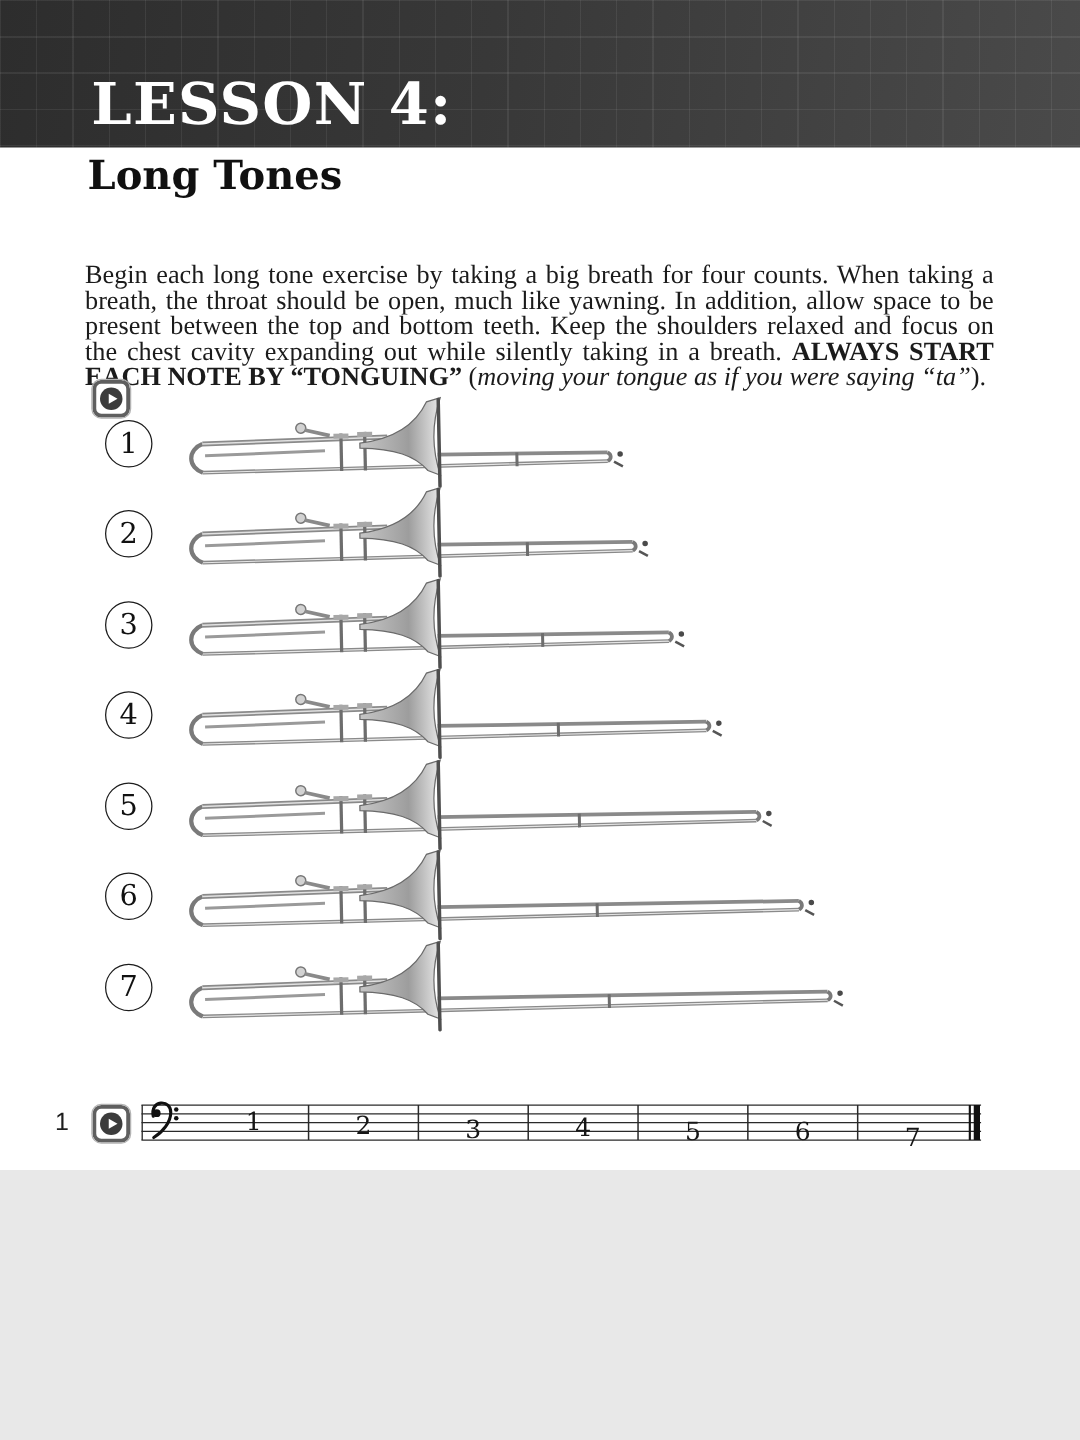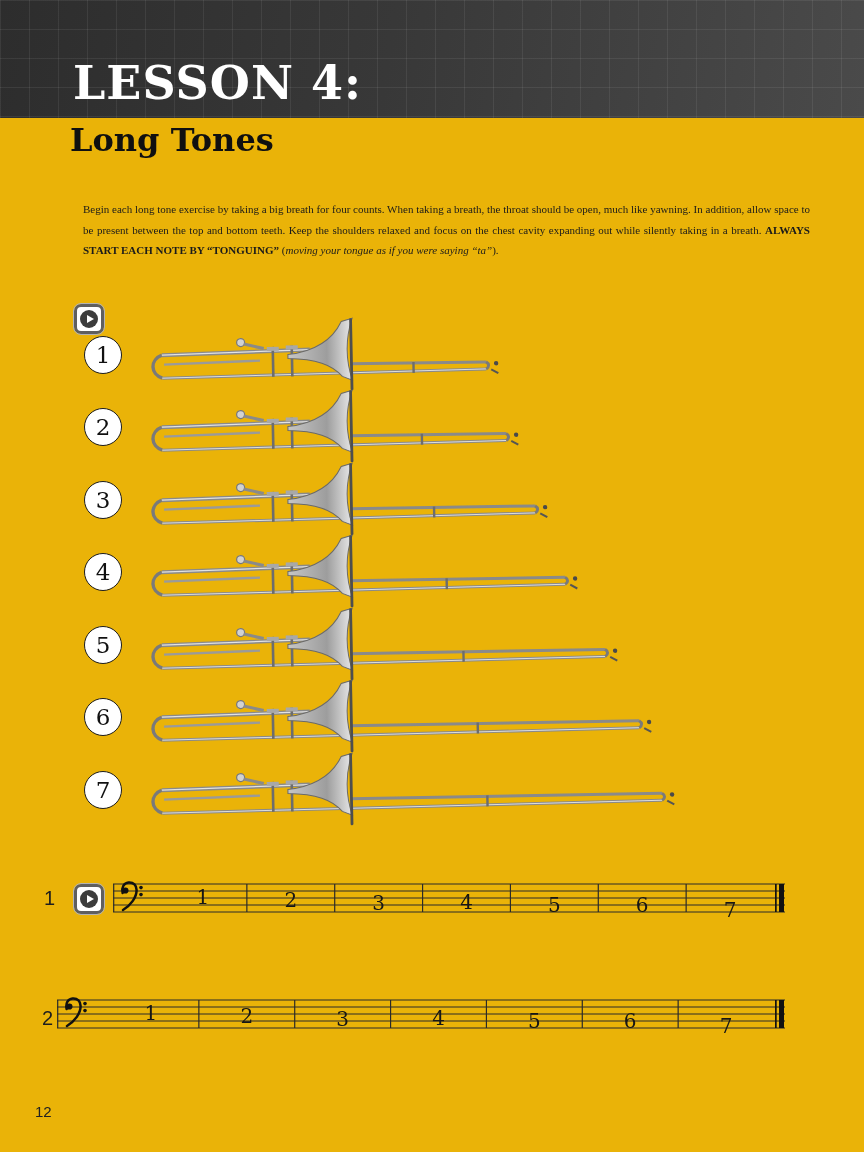--- a/index.html
+++ b/index.html
@@ -1,29 +1,29 @@
 <!DOCTYPE html>
 <html><head>
 <meta charset="utf-8">
 <style>
   html,body{margin:0;padding:0;background:#e8e8e8;}
-  .page{position:relative;width:864px;height:1152px;background:#eab308;overflow:hidden;
+  .page{position:relative;width:864px;height:936px;background:#ffffff;overflow:hidden;
         font-family:"Liberation Serif","DejaVu Serif",serif;color:#1b1b1b;}
   
   .band{position:absolute;left:0;top:0;width:864px;height:118px;
         background:
           repeating-linear-gradient(to right, rgba(255,255,255,.07) 0 1px, transparent 1px 29px),
           repeating-linear-gradient(to bottom, rgba(255,255,255,.07) 0 1px, transparent 1px 29px),
           linear-gradient(100deg,#2d2d2d 0%,#383838 45%,#4a4a4a 100%);}
   .lesson{position:absolute;left:73px;top:60px;font-family:"DejaVu Serif",serif;font-weight:800;
           font-size:46px;letter-spacing:1px;color:#ffffff;line-height:1;}
   .subtitle{position:absolute;left:70px;top:124px;font-family:"DejaVu Serif",serif;font-weight:700;
           font-size:32px;color:#101010;line-height:1;}
   
-  .para{position:absolute;left:83px;width:727px;font-size:11px;line-height:20.6px;
+  .para{position:absolute;left:68px;width:727px;font-size:21px;line-height:20.6px;
         text-align:justify;color:#1b1b1b;}
   .para.nojust{text-align:left;}
   .b{font-weight:bold;}
   .i{font-style:italic;}
   
   .vicon{position:absolute;width:30px;height:30px;background:#fff;border:3px solid #5f5f5f;
          outline:1px solid #b3b3b3;border-radius:7px;box-sizing:border-box;
          display:flex;align-items:center;justify-content:center;}
   .vcirc{width:18px;height:18px;border-radius:50%;background:#3c3c3c;
          display:flex;align-items:center;justify-content:center;}

